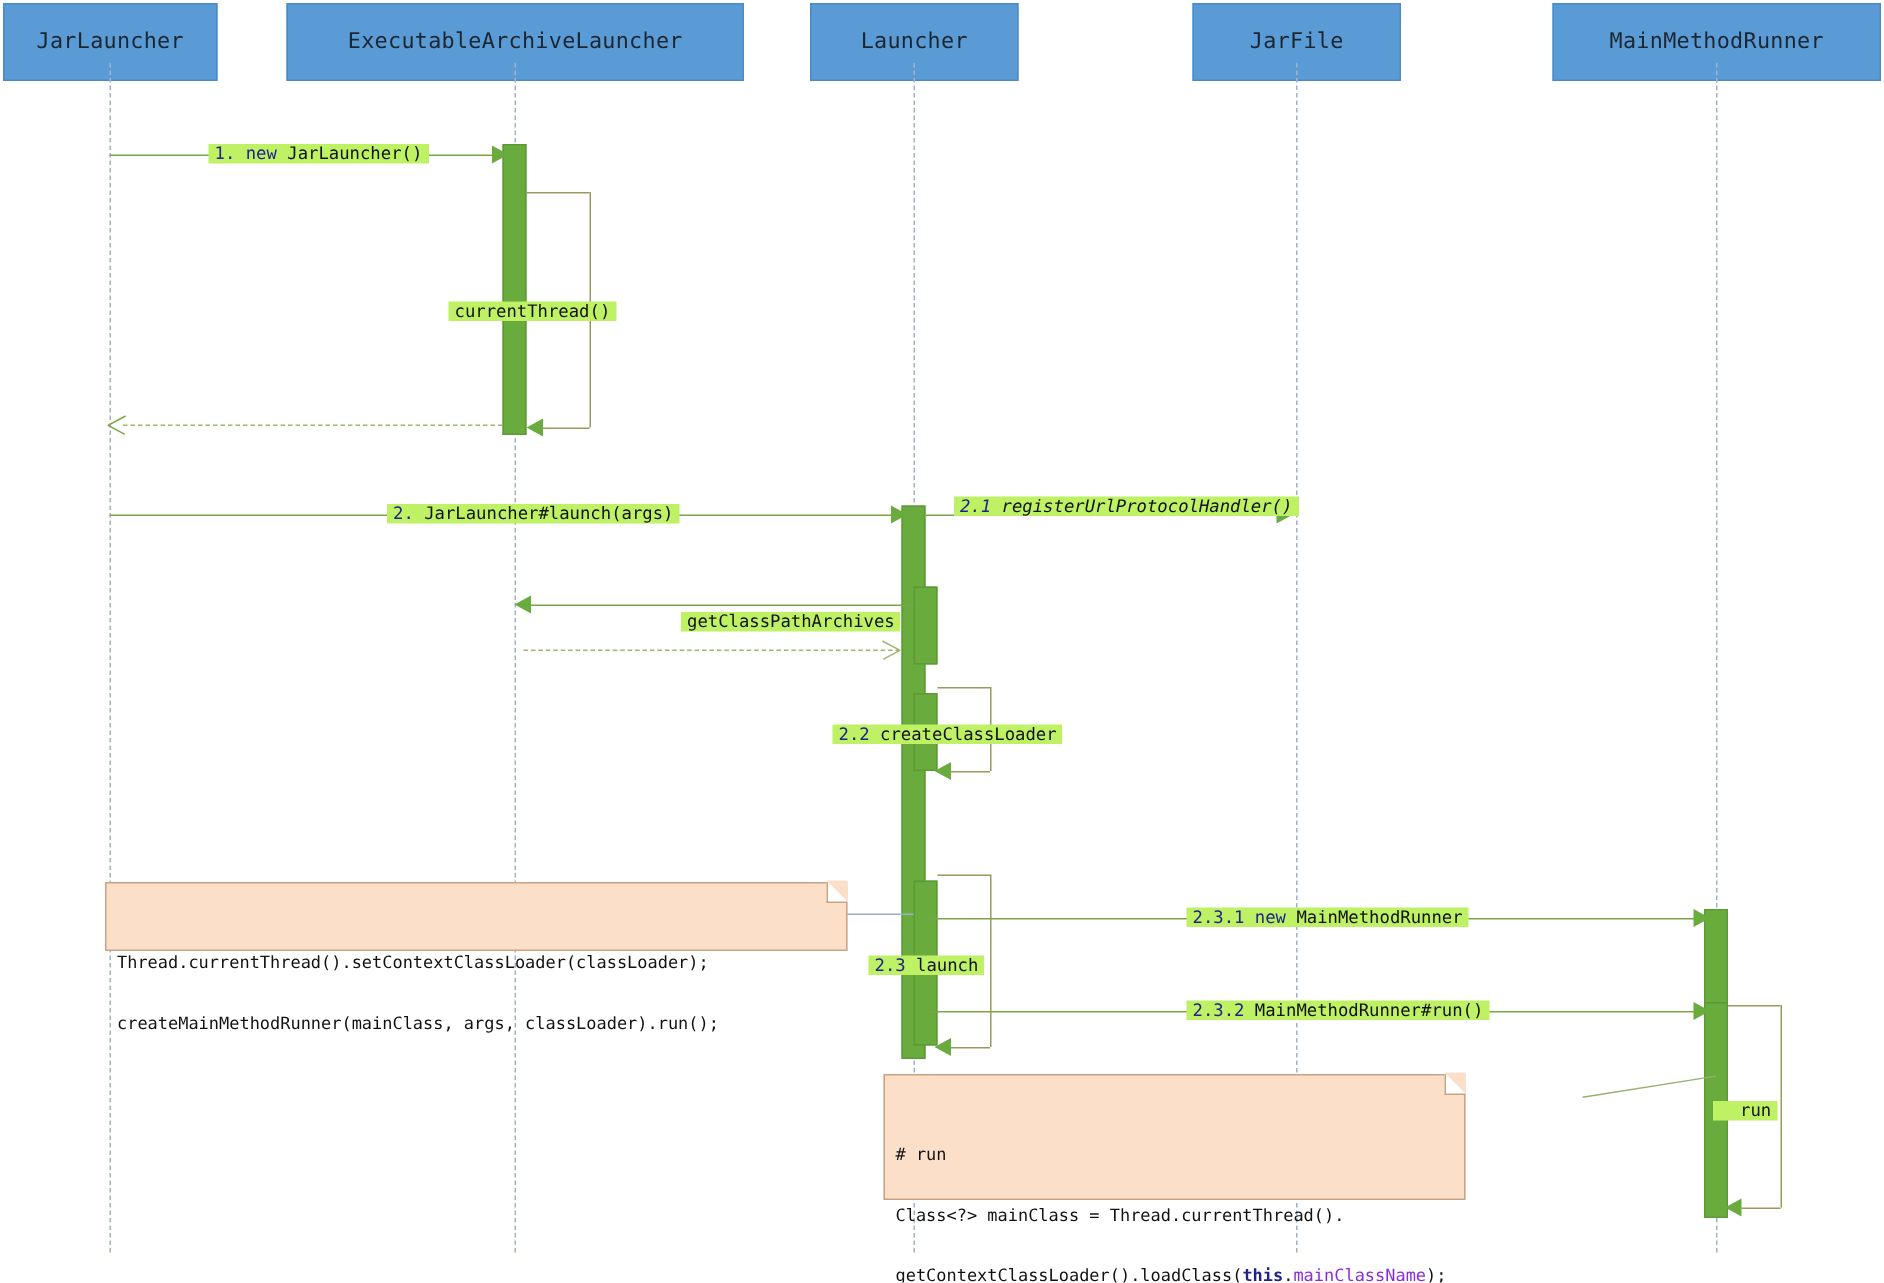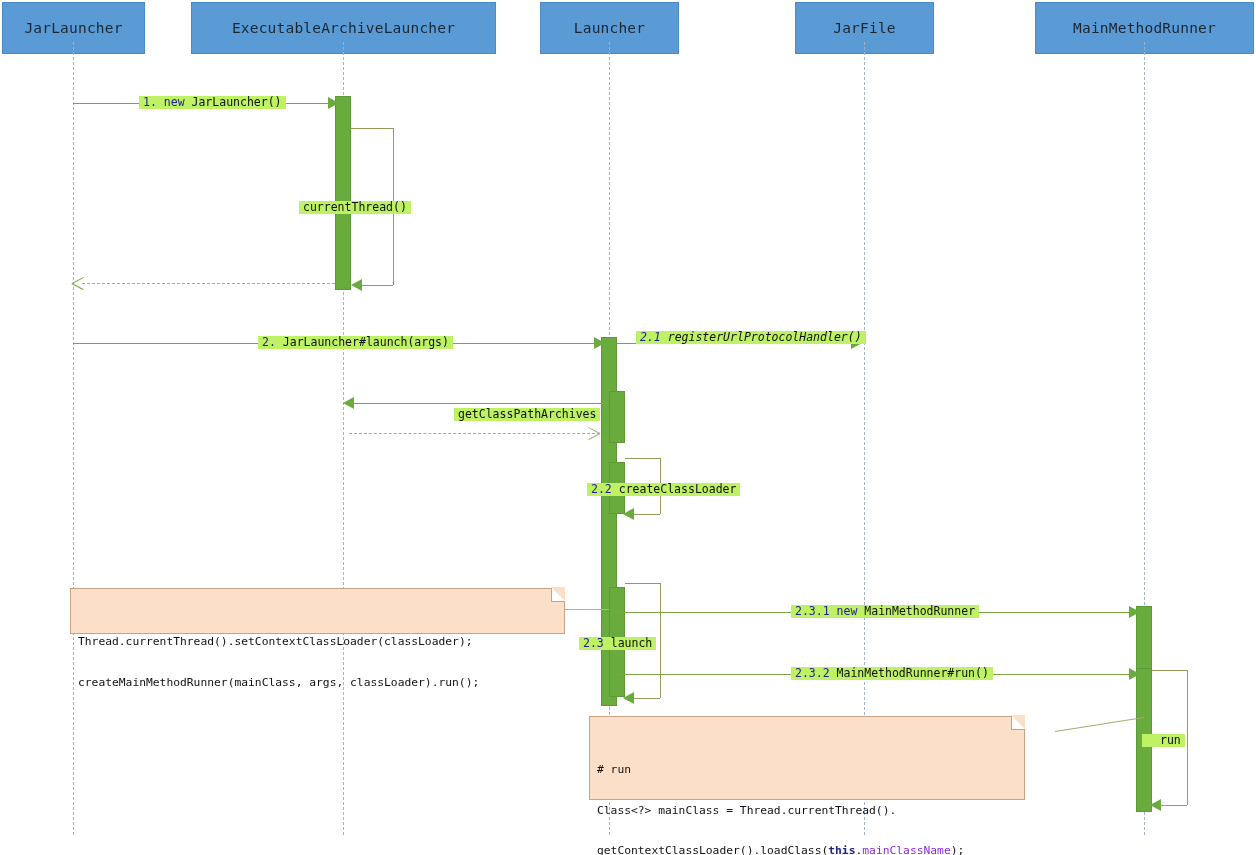--- a/index.html
+++ b/index.html
@@ -171,21 +171,21 @@
     <span>getClassPathArchives</span>
   </div>
 
   <div class="msgline dashed" style="left:349px;top:433px;width:251px;"></div>
   <div class="arrow-open-r" style="left:588px;top:427px;"></div>
 
   <div class="hline" style="left:625px;top:458px;width:35px;"></div>
   <div class="vline" style="left:660px;top:458px;height:56px;"></div>
   <div class="hline" style="left:634px;top:514px;width:26px;"></div>
   <div class="arrow-l" style="left:623px;top:508px;"></div>
-  <div class="msglabel" style="left:555px;top:483px;margin-left:32px;">
+  <div class="msglabel" style="left:555px;top:483px;">
     <span class="seq">2.2</span>
     <span>createClassLoader</span>
   </div>
 
   <div class="hline" style="left:625px;top:583px;width:35px;"></div>
   <div class="vline" style="left:660px;top:583px;height:115px;"></div>
   <div class="hline" style="left:634px;top:698px;width:26px;"></div>
   <div class="arrow-l" style="left:623px;top:692px;"></div>
   <div class="msglabel" style="left:579px;top:637px;">
     <span class="seq">2.3</span>
@@ -216,21 +216,21 @@
   </div>
 
   <div class="note-conn" style="left:560px;top:609px;width:49px;"></div>
   <div class="note" style="left:70px;top:588px;width:495px;height:46px;">
     <div class="fold"></div>
     <div>Thread.<span class="tkn-ital">currentThread</span>().setContextClassLoader(classLoader);</div>
     <div>createMainMethodRunner(mainClass, args, classLoader).run();</div>
   </div>
 
   <div class="note-conn" style="left:1055px;top:731px;width:90px;transform:rotate(-9deg);transform-origin:0 0;border-top:1px solid #9ab06e;"></div>
-  <div class="note" style="left:589px;top:716px;width:436px;height:84px;">
+  <div class="note" style="left:589px;top:716px;width:388px;height:84px;">
     <div class="fold"></div>
     <div>#&nbsp;run</div>
     <div>Class&lt;?&gt; mainClass = Thread.<span class="tkn-ital">currentThread</span>().</div>
     <div>getContextClassLoader().loadClass(<span class="tkn-blue">this</span>.<span class="tkn-purple">mainClassName</span>);</div>
     
     
   </div>
 
 </div>
 

